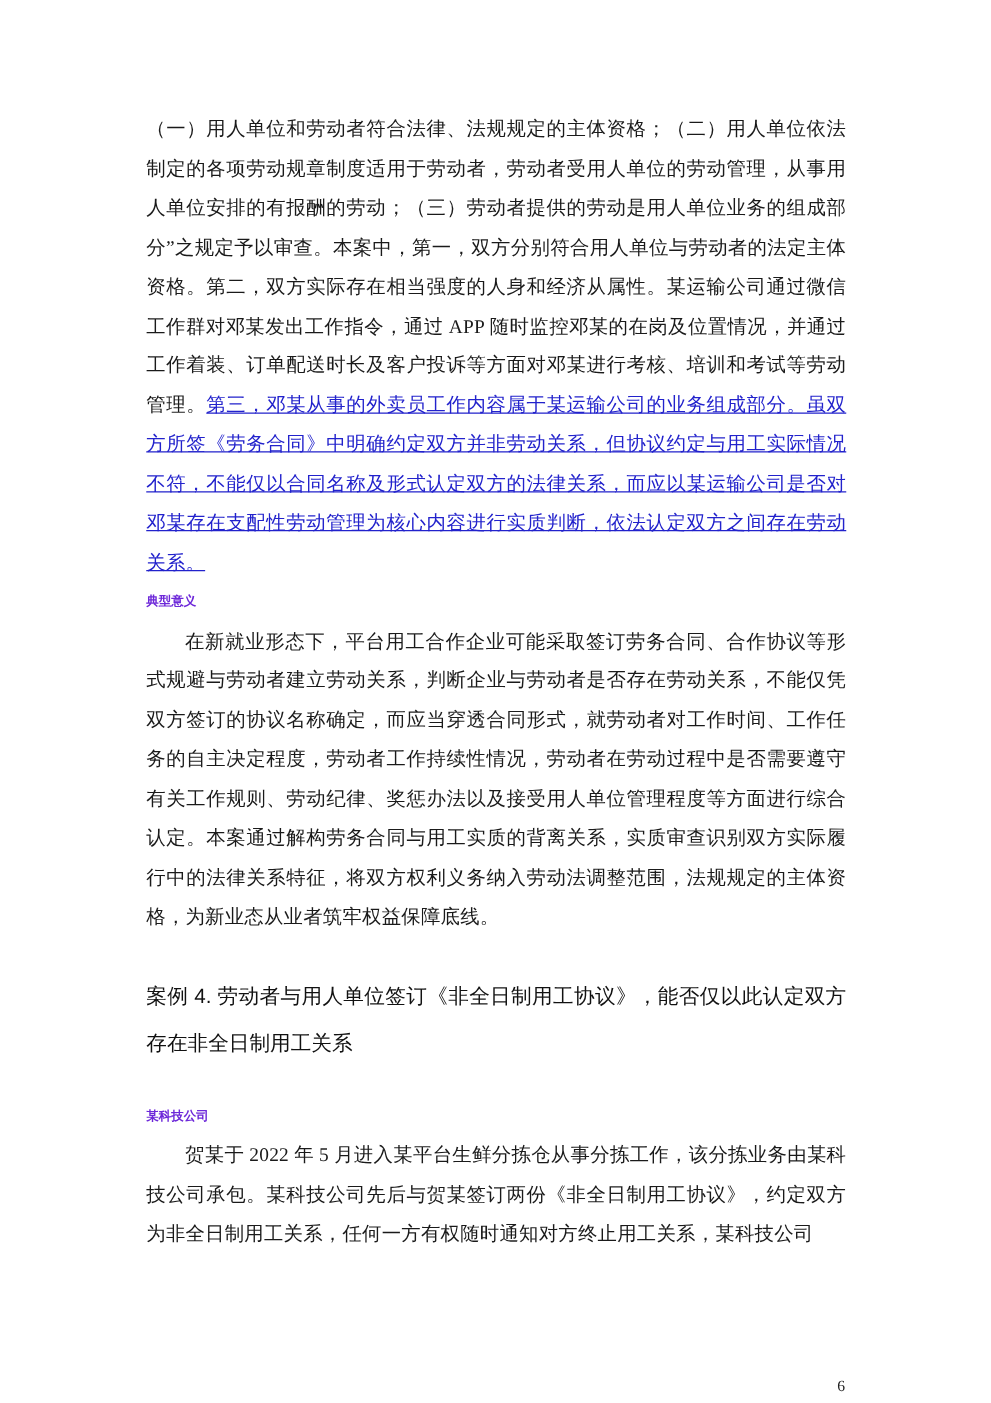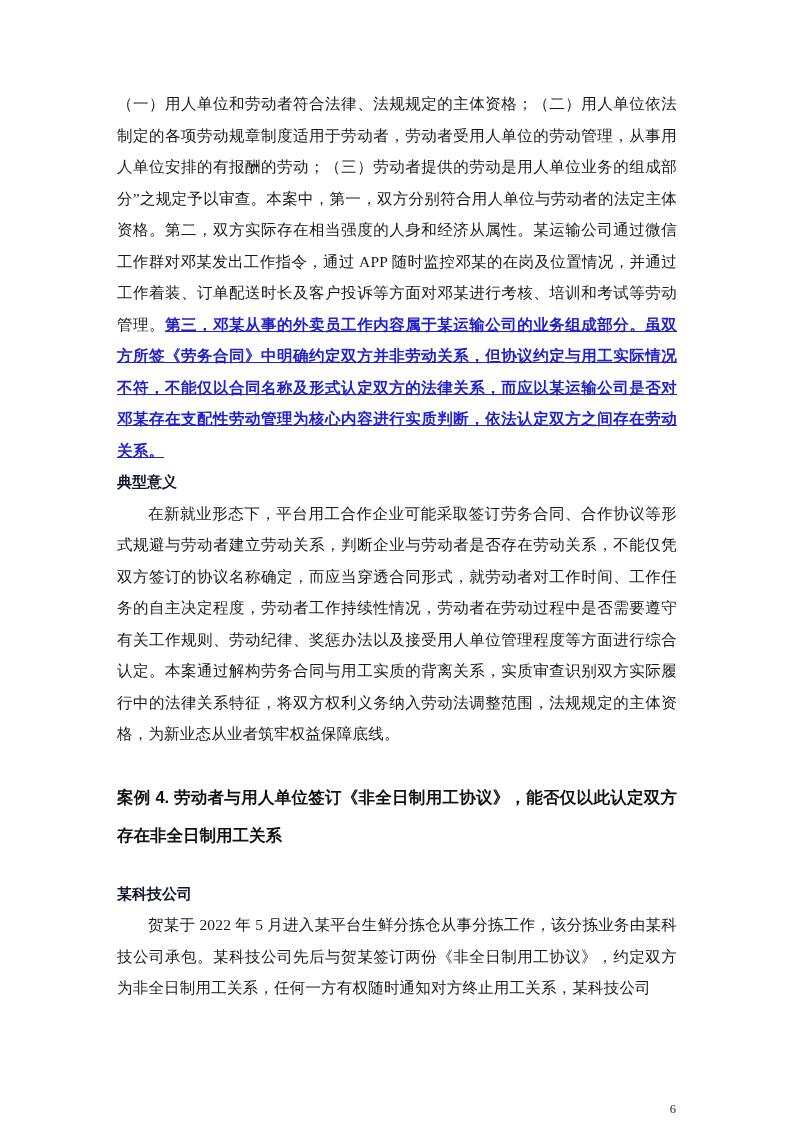--- a/index.html
+++ b/index.html
@@ -21,37 +21,37 @@
   .para {
     margin: 0;
     font-size: 15.5px;
     line-height: 31.5px;
     text-align: justify;
     letter-spacing: 0.2px;
   }
   .para.indent { text-indent: 31px; }
   .em-blue {
     color: #2222cc;
-    font-weight: bold;
+    font-weight: normal;
     text-decoration: underline;
     font-family: "Liberation Sans", "DejaVu Sans", sans-serif;
   }
   .section-heading {
     margin: 0;
-    font-size: 15px;
+    font-size: 10px;
     line-height: 31.5px;
     font-weight: bold;
-    color: #0f172a;
+    color: #6d28d9;
     font-family: "Liberation Sans", "DejaVu Sans", sans-serif;
   }
   .case-heading {
     margin: 28px 0 24px 0;
     font-size: 16.5px;
     line-height: 38px;
-    font-weight: bold;
+    font-weight: normal;
     color: #111111;
     text-align: justify;
     font-family: "Liberation Sans", "DejaVu Sans", sans-serif;
   }
   .page-number {
     position: absolute;
     right: 117px;
     bottom: 6px;
     font-size: 12.5px;
     line-height: 14px;

